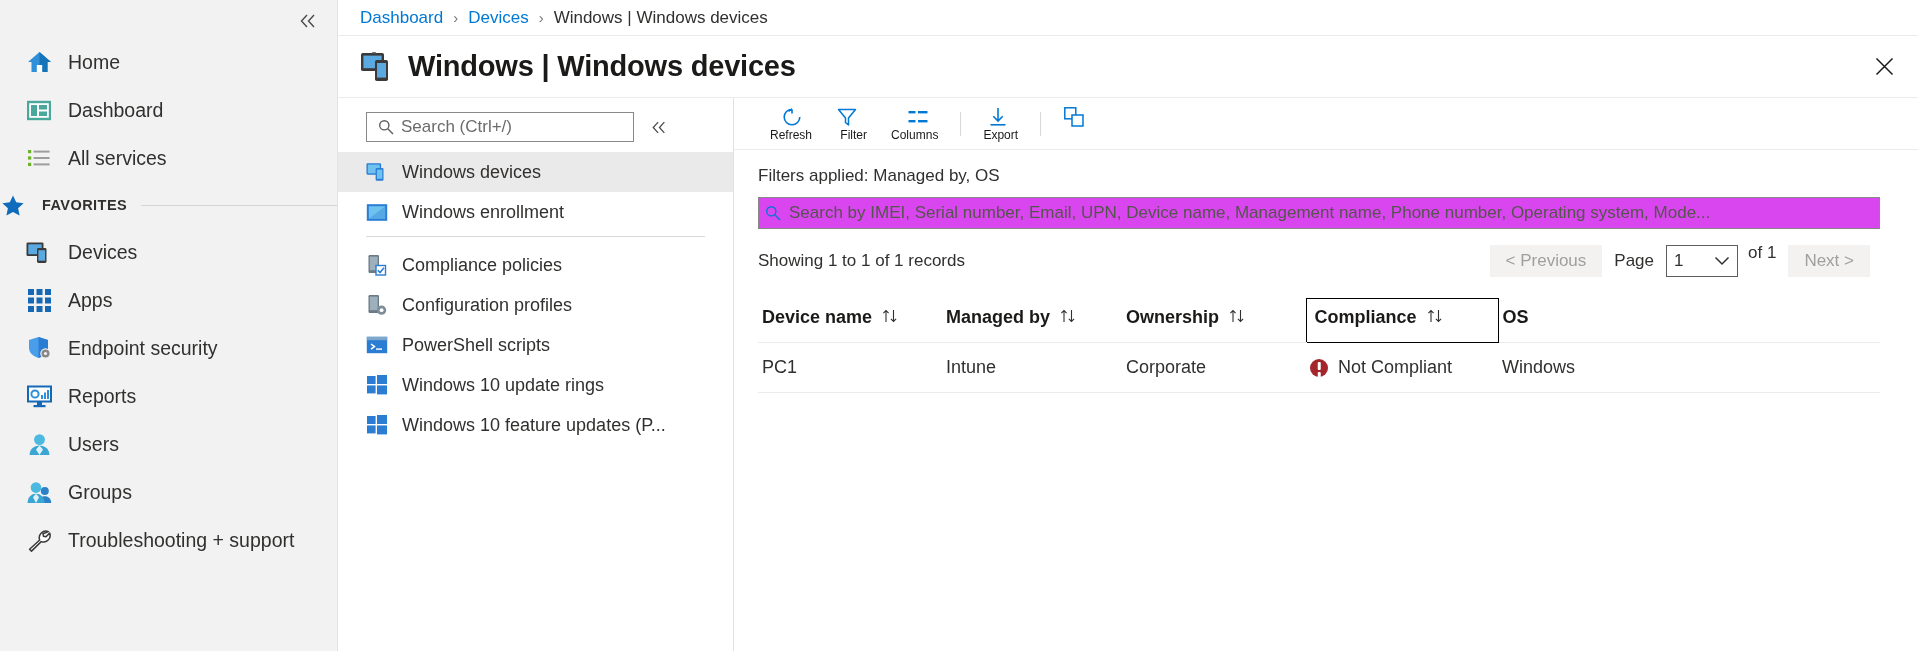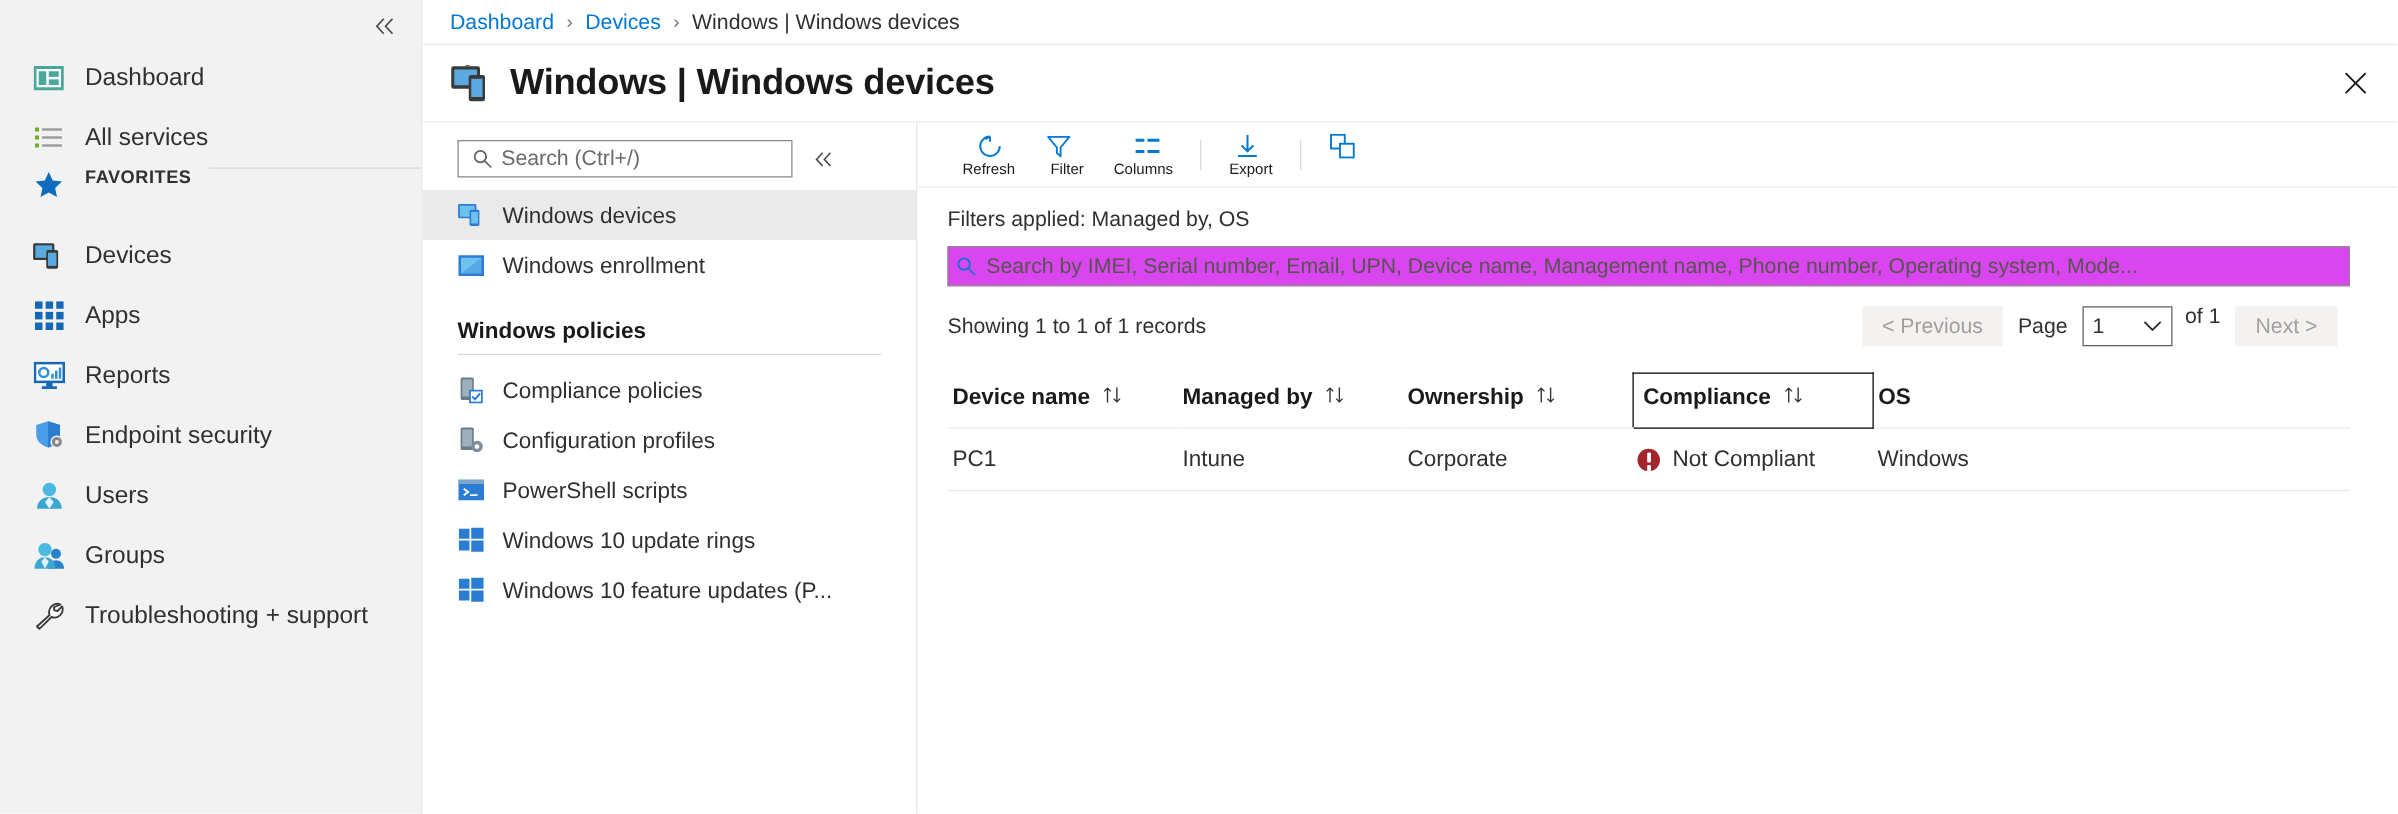--- a/index.html
+++ b/index.html
@@ -52,22 +52,22 @@
     width: 26px; height: 26px;
     margin-right: 16px;
     flex: 0 0 26px;
     display: flex; align-items: center; justify-content: center;
   }
   .nav-icon svg { display: block; }
   .nav-label { white-space: nowrap; }
 
   .fav-row {
     display: flex;
+    align-items: center;
     height: 46px;
-    padding-left: 26px;
     position: relative;
   }
   .fav-label {
     font-size: 14.5px;
     font-weight: bold;
     letter-spacing: 0.45px;
     color: #31302f;
     margin-right: 14px;
     white-space: nowrap;
   }
@@ -379,20 +379,30 @@
   <div class="sidebar">
     <div class="sidebar-collapse">
       <svg width="18" height="14" viewBox="0 0 18 14">
         <path d="M8 1 L2.5 7 L8 13" fill="none" stroke="#4a4a4a" stroke-width="1.4"></path>
         <path d="M15 1 L9.5 7 L15 13" fill="none" stroke="#4a4a4a" stroke-width="1.4"></path>
       </svg>
     </div>
 
     <div class="nav-list">
 
+      <div class="nav-item">
+        <span class="nav-icon">
+          <svg width="25" height="23" viewBox="0 0 25 23">
+            <path d="M12.5 1 L24 11 L20.5 11 L20.5 21 L4.5 21 L4.5 11 L1 11 Z" fill="#2f8fd8"></path>
+            <path d="M12.5 1 L24 11 L20.5 11 L20.5 21 L12.5 21 Z" fill="#1573b8"></path>
+            <rect x="9.8" y="14" width="5.4" height="7" fill="#ffffff"></rect>
+          </svg>
+        </span>
+        <span class="nav-label">Home</span>
+      </div>
 
       <div class="nav-item">
         <span class="nav-icon">
           <svg width="24" height="21" viewBox="0 0 24 21">
             <rect x="1" y="2" width="22" height="17" fill="#ffffff" stroke="#4aa89b" stroke-width="2.4"></rect>
             <rect x="4" y="5" width="6" height="11" fill="#4aa89b"></rect>
             <rect x="12" y="5" width="8" height="4.5" fill="#4aa89b"></rect>
             <rect x="12" y="11.5" width="8" height="4.5" fill="#4aa89b"></rect>
           </svg>
         </span>
@@ -447,44 +457,44 @@
             <rect x="0" y="17" width="6" height="6" fill="#1568b5"></rect>
             <rect x="8.5" y="17" width="6" height="6" fill="#1568b5"></rect>
             <rect x="17" y="17" width="6" height="6" fill="#1568b5"></rect>
           </svg>
         </span>
         <span class="nav-label">Apps</span>
       </div>
 
       <div class="nav-item">
         <span class="nav-icon">
+          <svg width="25" height="24" viewBox="0 0 25 24">
+            <path d="M11.5 1 L21 4 L21 12 C21 17 16.5 20.5 11.5 22 C6.5 20.5 2 17 2 12 L2 4 Z" fill="#4a9de8"></path>
+            <path d="M11.5 1 L21 4 L21 12 C21 17 16.5 20.5 11.5 22 Z" fill="#2b7cd3"></path>
+            <circle cx="18.5" cy="17.5" r="5.2" fill="#f2f2f2"></circle>
+            <circle cx="18.5" cy="17.5" r="4" fill="#8a8886"></circle>
+            <circle cx="18.5" cy="17.5" r="1.6" fill="#f2f2f2"></circle>
+          </svg>
+        </span>
+        <span class="nav-label">Endpoint security</span>
+      </div>
+
+      <div class="nav-item">
+        <span class="nav-icon">
           <svg width="25" height="23" viewBox="0 0 25 23">
             <rect x="1" y="1.5" width="23" height="15" fill="#ffffff" stroke="#1568b5" stroke-width="2"></rect>
             <circle cx="8" cy="9" r="3.6" fill="none" stroke="#2f8fd8" stroke-width="2"></circle>
             <rect x="14" y="10" width="2" height="4" fill="#2f8fd8"></rect>
             <rect x="17" y="7.5" width="2" height="6.5" fill="#2f8fd8"></rect>
             <rect x="20" y="5" width="2" height="9" fill="#2f8fd8"></rect>
             <rect x="10" y="16.5" width="5" height="4" fill="#1568b5"></rect>
             <rect x="6.5" y="20" width="12" height="2.2" fill="#1568b5"></rect>
           </svg>
         </span>
         <span class="nav-label">Reports</span>
-      </div>
-
-      <div class="nav-item">
-        <span class="nav-icon">
-          <svg width="25" height="24" viewBox="0 0 25 24">
-            <path d="M11.5 1 L21 4 L21 12 C21 17 16.5 20.5 11.5 22 C6.5 20.5 2 17 2 12 L2 4 Z" fill="#4a9de8"></path>
-            <path d="M11.5 1 L21 4 L21 12 C21 17 16.5 20.5 11.5 22 Z" fill="#2b7cd3"></path>
-            <circle cx="18.5" cy="17.5" r="5.2" fill="#f2f2f2"></circle>
-            <circle cx="18.5" cy="17.5" r="4" fill="#8a8886"></circle>
-            <circle cx="18.5" cy="17.5" r="1.6" fill="#f2f2f2"></circle>
-          </svg>
-        </span>
-        <span class="nav-label">Endpoint security</span>
       </div>
 
       <div class="nav-item">
         <span class="nav-icon">
           <svg width="23" height="23" viewBox="0 0 23 23">
             <circle cx="11.5" cy="6.6" r="5.4" fill="#4cb9e0"></circle>
             <path d="M1.6 22 C1.6 16 6.2 12.6 11.5 12.6 C16.8 12.6 21.4 16 21.4 22 Z" fill="#3aa6d4"></path>
             <path d="M11.5 12.6 L8 16.5 L11.5 22 L15 16.5 Z" fill="#ffffff" opacity="0.85"></path>
           </svg>
         </span>
@@ -583,21 +593,20 @@
           <span class="sub-icon">
             <svg width="22" height="19" viewBox="0 0 22 19">
               <rect x="0.8" y="1.2" width="20.4" height="16.6" fill="#2b7cd3"></rect>
               <rect x="2.8" y="3.2" width="16.4" height="12.6" fill="#6fc2ef"></rect>
               <path d="M2.8 15.8 L19.2 3.2 L19.2 15.8 Z" fill="#2b7cd3" opacity="0.35"></path>
             </svg>
           </span>
           <span>Windows enrollment</span>
         </div>
 
-        <div class="sub-group-title">Windows policies</div>
         <div class="sub-group-rule"></div>
 
         <div class="sub-item">
           <span class="sub-icon">
             <svg width="22" height="22" viewBox="0 0 22 22">
               <rect x="2.5" y="1" width="10.5" height="18" rx="1.3" fill="#6a7a86"></rect>
               <rect x="3.8" y="2.6" width="7.9" height="13.6" fill="#9fb0bd"></rect>
               <rect x="10" y="11.5" width="9.5" height="9.5" fill="#ffffff" stroke="#2b7cd3" stroke-width="1.4"></rect>
               <path d="M11.8 16.2 L14 18.5 L18 13.8" fill="none" stroke="#2b7cd3" stroke-width="1.6"></path>
             </svg>

